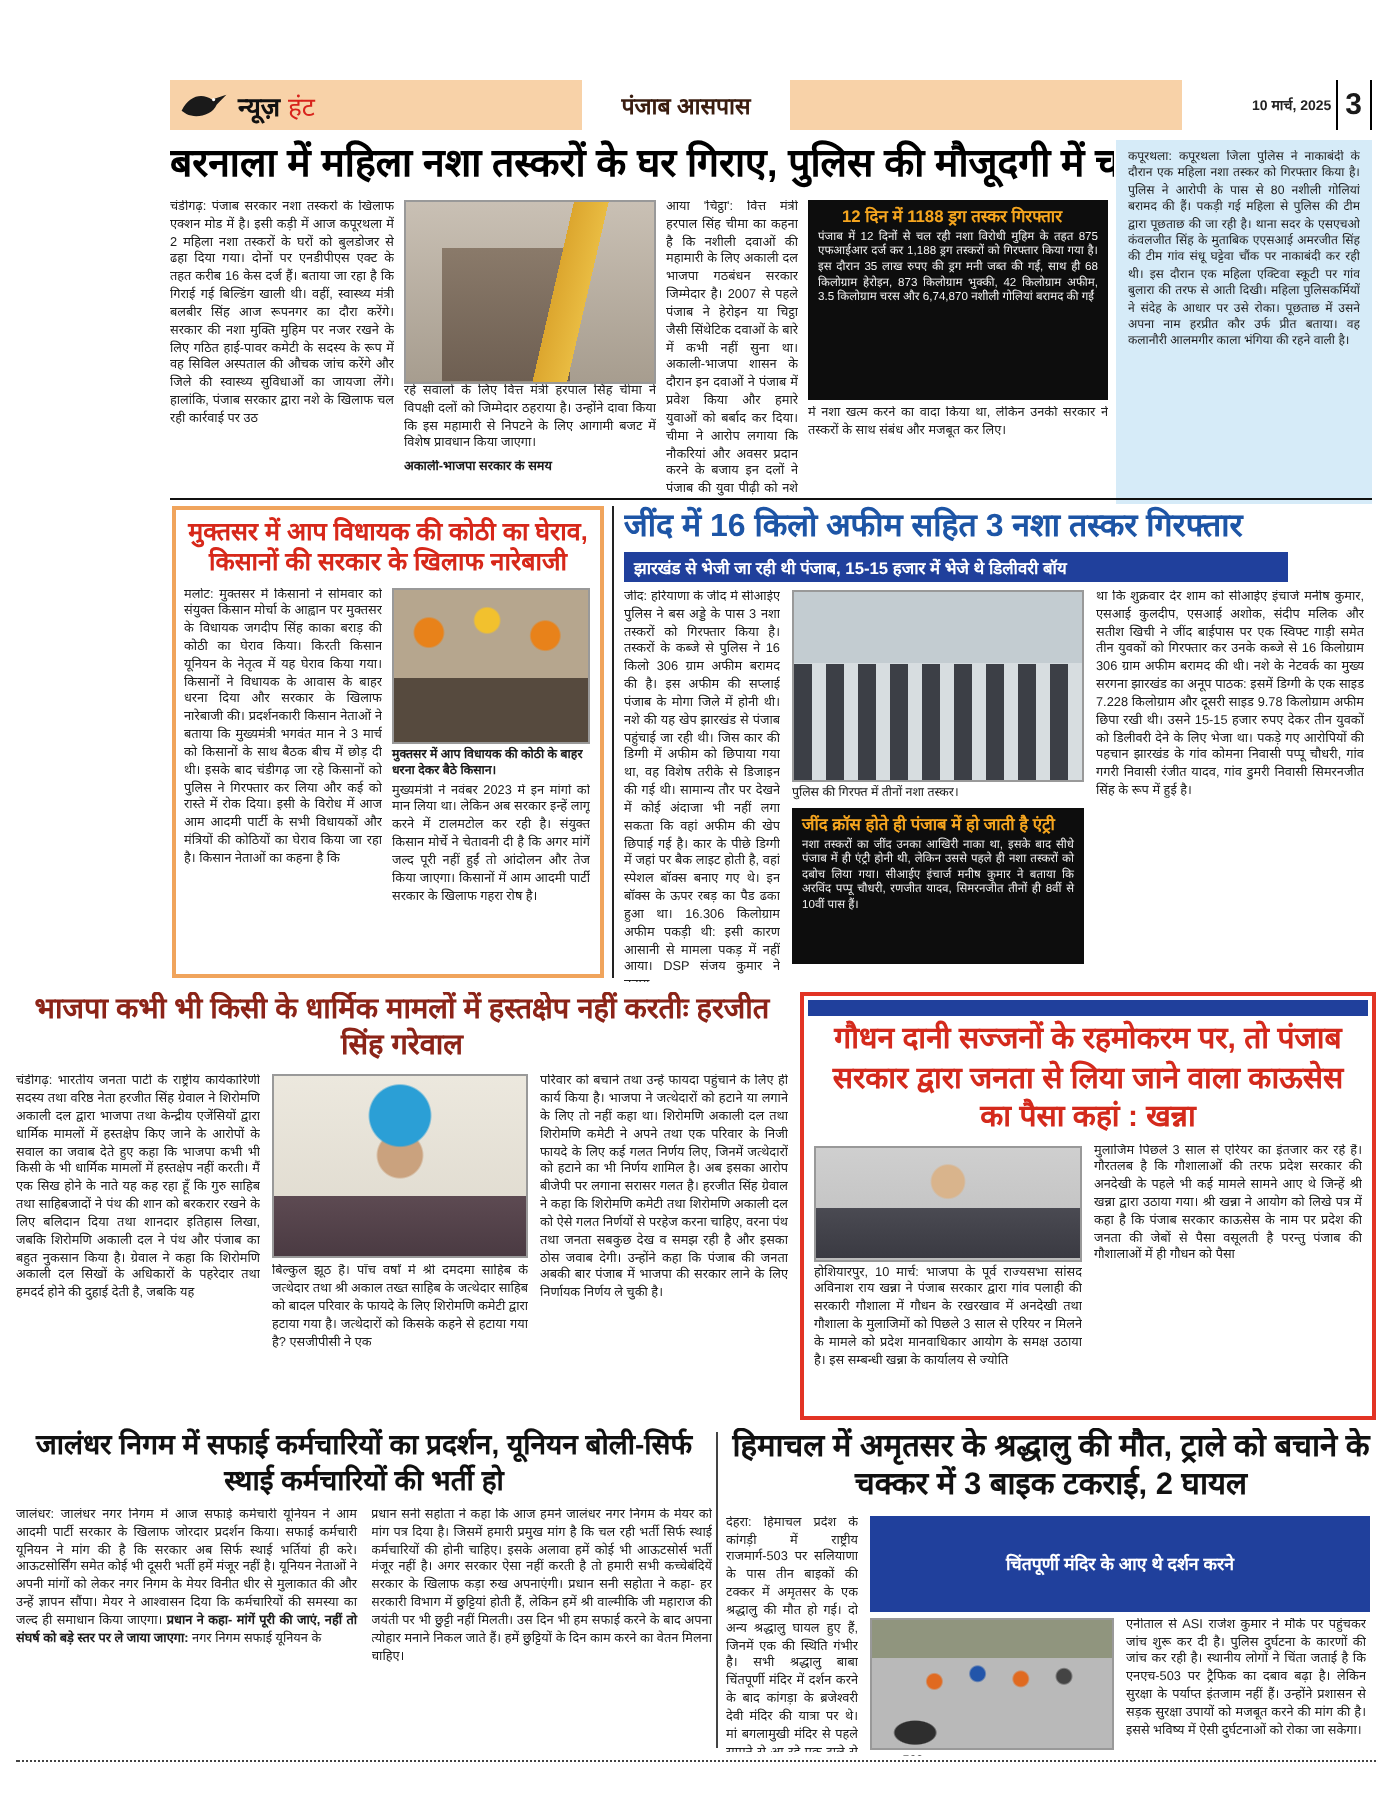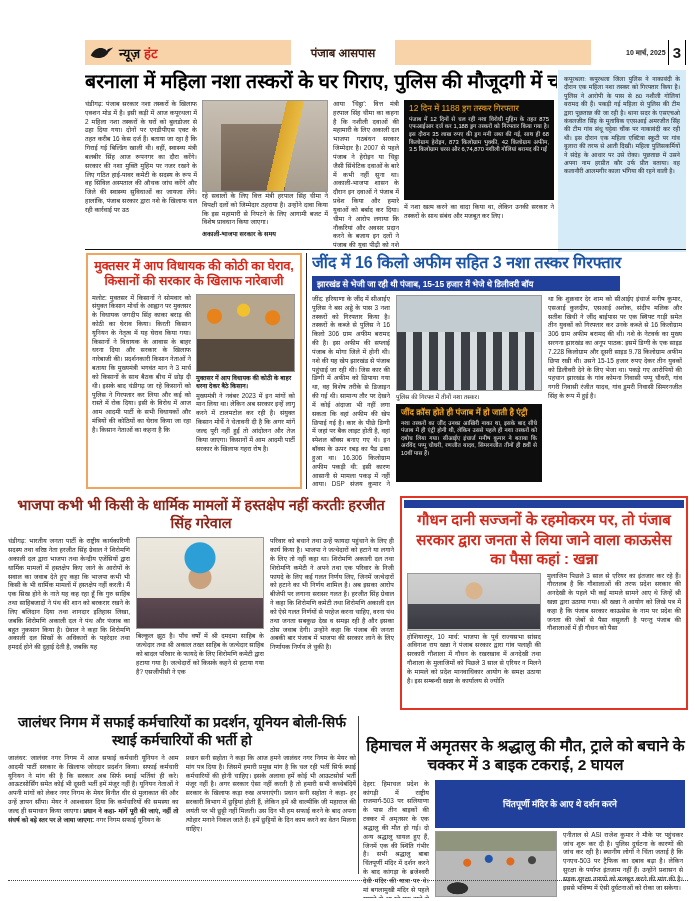--- a/index.html
+++ b/index.html
@@ -4,21 +4,21 @@
 <style>
   html,body{margin:0;padding:0;background:#e9e9e9;}
   #page{position:relative;width:696px;height:901px;background:#ffffff;margin:0 auto;
         font-family:"Liberation Sans",sans-serif;color:#1a1a1a;overflow:hidden;}
 
   
   .hdr{position:absolute;left:85px;top:40px;width:601px;height:25px;display:flex;align-items:stretch;}
   .hdr-seg{background:#f8d2a8;}
   .hdr-left{width:206px;display:flex;align-items:center;gap:4px;padding-left:4px;box-sizing:border-box;}
   .paper-black{font-weight:bold;font-size:13px;color:#111;}
-  .paper-red{font-weight:bold;font-size:13px;color:#d8231c;}
+  .paper-red{font-weight:normal;font-size:13px;color:#d8231c;}
   .hdr-mid{width:104px;display:flex;align-items:center;justify-content:center;
            font-weight:bold;font-size:11.5px;color:#3a1d10;}
   .hdr-bar2{width:196px;}
   .hdr-date{flex:1;display:flex;align-items:center;justify-content:flex-end;gap:5px;
             font-size:7px;font-weight:bold;color:#222;padding-right:2px;}
   .hdr-page{font-size:15px;font-weight:bold;border-left:1.6px solid #000;border-right:1.6px solid #000;
             padding:0 4px;display:flex;align-items:center;}
   .logo-svg{width:26px;height:16px;}
 
   
@@ -29,21 +29,21 @@
 
   
   .lead-hl{position:absolute;left:85px;top:67px;width:472px;height:28px;
            font-size:19.5px;font-weight:bold;color:#000;white-space:nowrap;overflow:hidden;}
   .lead-body{position:absolute;left:85px;top:100px;width:470px;height:148px;display:flex;gap:5px;}
   .lc1{width:112px;height:148px;}
   .lc2{width:126px;}
   .lc3{width:66px;height:148px;}
   .lc4{width:150px;}
   .statbox{background:#0d0d0d;color:#f2f2f2;padding:4px 5px;height:100px;box-sizing:border-box;overflow:hidden;}
-  .statbox h4{margin:0 0 2px;color:#f5a51f;font-size:8.4px;line-height:1.15;font-weight:normal;}
+  .statbox h4{margin:0 12px 2px;color:#f5a51f;font-size:8.4px;line-height:1.15;font-weight:bold;}
   .statbox .sbb{font-size:5.8px;line-height:1.32;text-align:justify;color:#f4f4f4;}
 
   
   .kap{position:absolute;left:558px;top:70px;width:128px;height:182px;background:#d6ebf8;
        padding:5px 6px;box-sizing:border-box;overflow:hidden;}
   .kap h3{margin:0 0 4px;font-size:9.6px;line-height:1.25;color:#9c1510;font-weight:bold;}
   .kap .col{font-size:6.1px;}
 
   .rule-h1{position:absolute;left:85px;top:249px;width:601px;border-top:1.5px solid #111;}
 
@@ -51,21 +51,21 @@
   .muk{position:absolute;left:86px;top:253px;width:216px;height:236px;border:2px solid #f0a45c;
        padding:4px;box-sizing:border-box;overflow:hidden;}
   .muk h2{margin:0 0 4px;font-size:12.5px;line-height:1.22;color:#d7281a;font-weight:bold;text-align:center;}
   .muk-body{display:flex;gap:5px;height:176px;}
   .muk-body .mc{width:99px;height:176px;}
   .vr1{position:absolute;left:306px;top:253px;height:236px;border-left:1.5px solid #222;}
 
   
   .jind{position:absolute;left:312px;top:251px;width:376px;height:240px;overflow:hidden;}
   .jind h2{margin:0;font-size:16px;color:#1d55a6;font-weight:bold;white-space:nowrap;overflow:hidden;}
-  .subbar{margin-top:3px;width:308px;background:#20409c;color:#fff;font-size:8.4px;font-weight:bold;
+  .subbar{margin-top:3px;width:332px;background:#20409c;color:#fff;font-size:8.4px;font-weight:bold;
           padding:2px 5px;box-sizing:border-box;}
   .jind-body{display:flex;gap:6px;margin-top:4px;height:196px;}
   .ja{width:78px;height:196px;}
   .jc{width:146px;}
   .jb{width:134px;height:196px;}
   .jbox{margin-top:3px;background:#0d0d0d;padding:4px 5px;height:78px;box-sizing:border-box;overflow:hidden;}
   .jbox h4{margin:0 0 2px;color:#f5a51f;font-size:8.4px;line-height:1.15;font-weight:bold;}
   .jbox .sbb{font-size:5.8px;line-height:1.3;text-align:justify;color:#f2f2f2;}
 
   
@@ -86,21 +86,21 @@
   .ph-small{float:right;width:52px;height:58px;margin:1px 0 2px 3px;}
 
   
   .jal{position:absolute;left:8px;top:714px;width:348px;height:162px;overflow:hidden;}
   .jal h2{margin:0;font-size:14px;line-height:1.25;color:#111;font-weight:bold;text-align:center;}
   .jal-body{display:flex;gap:7px;margin-top:5px;height:118px;}
   .jal-body .jlc{flex:1;height:118px;}
   .vr2{position:absolute;left:358px;top:716px;height:158px;border-left:1px solid #444;}
 
   
-  .him{position:absolute;left:363px;top:736px;width:325px;height:164px;overflow:hidden;}
+  .him{position:absolute;left:363px;top:714px;width:325px;height:164px;overflow:hidden;}
   .him h2{margin:0;font-size:15.5px;line-height:1.25;color:#111;font-weight:bold;text-align:center;}
   .him-body{display:flex;gap:6px;margin-top:5px;}
   .h1col{width:66px;height:118px;}
   .hright{width:250px;}
   .bluebar{background:#20409c;color:#fff;font-weight:bold;font-size:8.8px;text-align:center;padding:18px 0;}
   .him-inner{display:flex;gap:6px;margin-top:3px;}
   .him-photo-col{width:122px;}
   .him-txt-col{width:120px;height:100px;}
 
   .dots{position:absolute;left:8px;top:880px;width:680px;border-top:1.6px dotted #444;}

